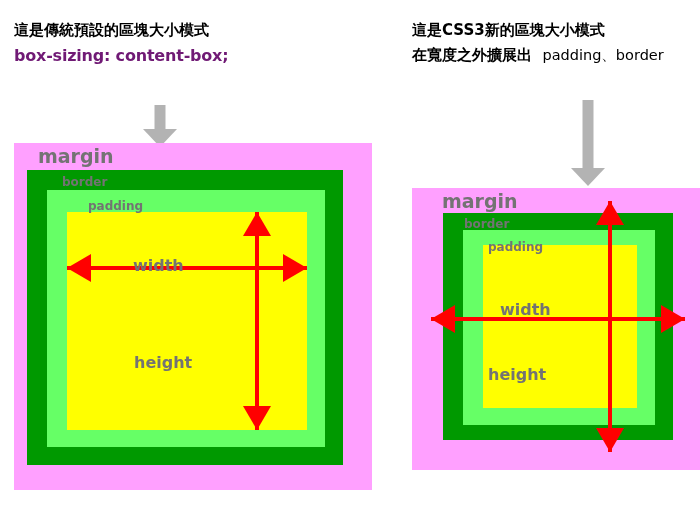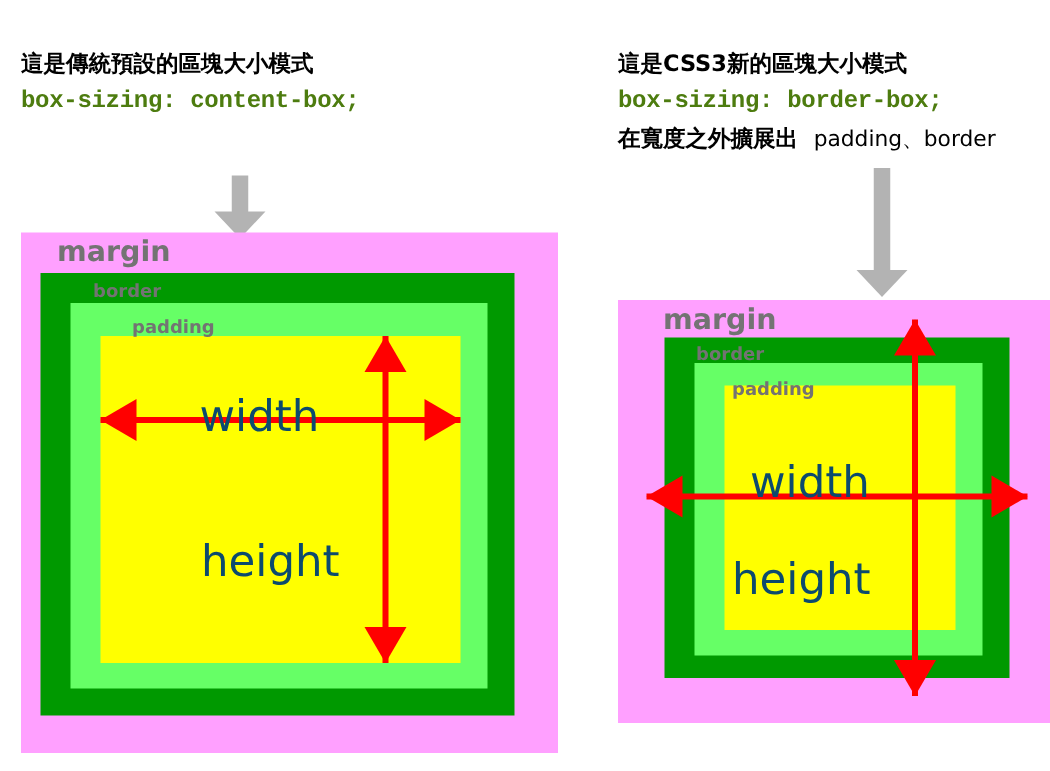--- a/index.html
+++ b/index.html
@@ -10,43 +10,42 @@
   body {
     width: 700px;
     height: 514px;
     position: relative;
     overflow: hidden;
     font-family: "DejaVu Sans", "Liberation Sans", sans-serif;
   }
 
   .stage {
     position: absolute;
-    left: 0; top: 12px;
+    left: 0; top: 0;
     width: 700px;
     height: 489px;
   }
 
   
   .caption {
     position: absolute;
     white-space: nowrap;
   }
   .caption .line {
     display: block;
     color: #000000;
     font-size: 15px;
     line-height: 25px;
     font-weight: bold;
   }
   .caption .line.code {
-    color: #4d7c0f;
+    color: #701a75;
     font-size: 16px;
     font-weight: bold;
     letter-spacing: -0.2px;
-    font-family: Liberation Mono, monospace;
   }
   .caption .line.plain {
     font-weight: bold;
   }
   .caption .line .thin {
     font-weight: normal;
     font-size: 14.5px;
   }
 
   #caption-left  { left: 14px; top: 18px; }
@@ -150,23 +149,23 @@
   .measure .tip.down {
     bottom: 0; left: 50%;
     margin-left: -14px;
     border-left: 14px solid transparent;
     border-right: 14px solid transparent;
     border-top: 24px solid #ff0000;
   }
 
   .measure-label {
     position: absolute;
-    color: #0c4a6e;
-    font-weight: normal;
-    font-size: 29px;
+    color: #737373;
+    font-weight: bold;
+    font-size: 16px;
     line-height: 23px;
     white-space: nowrap;
     z-index: 7;
   }
 
   
   #diagram-left { left: 14px; top: 143px; width: 358px; height: 347px; }
   #diagram-left .layer-border  { left: 13px;  top: 27px; width: 316px; height: 295px; }
   #diagram-left .layer-padding { left: 33px;  top: 47px; width: 278px; height: 257px; }
   #diagram-left .layer-content { left: 53px;  top: 69px; width: 240px; height: 218px; }
@@ -226,21 +225,20 @@
       <div class="tip up"></div>
       <div class="tip down"></div>
     </div>
 
     <span class="measure-label measure-label-w">width</span>
     <span class="measure-label measure-label-h">height</span>
   </div>
 
   <div class="caption" id="caption-right">
     <span class="line plain">這是CSS3新的區塊大小模式</span>
-    <span class="line code">box-sizing: border-box;</span>
     <span class="line plain"><span>在寬度之外擴展出</span>&nbsp;&nbsp;<span class="thin">padding、border</span></span>
   </div>
 
   <div class="grey-arrow" id="grey-arrow-right">
     <div class="shaft"></div>
     <div class="head"></div>
   </div>
 
   <div class="boxdiag" id="diagram-right">
     <div class="layer-margin"></div>

